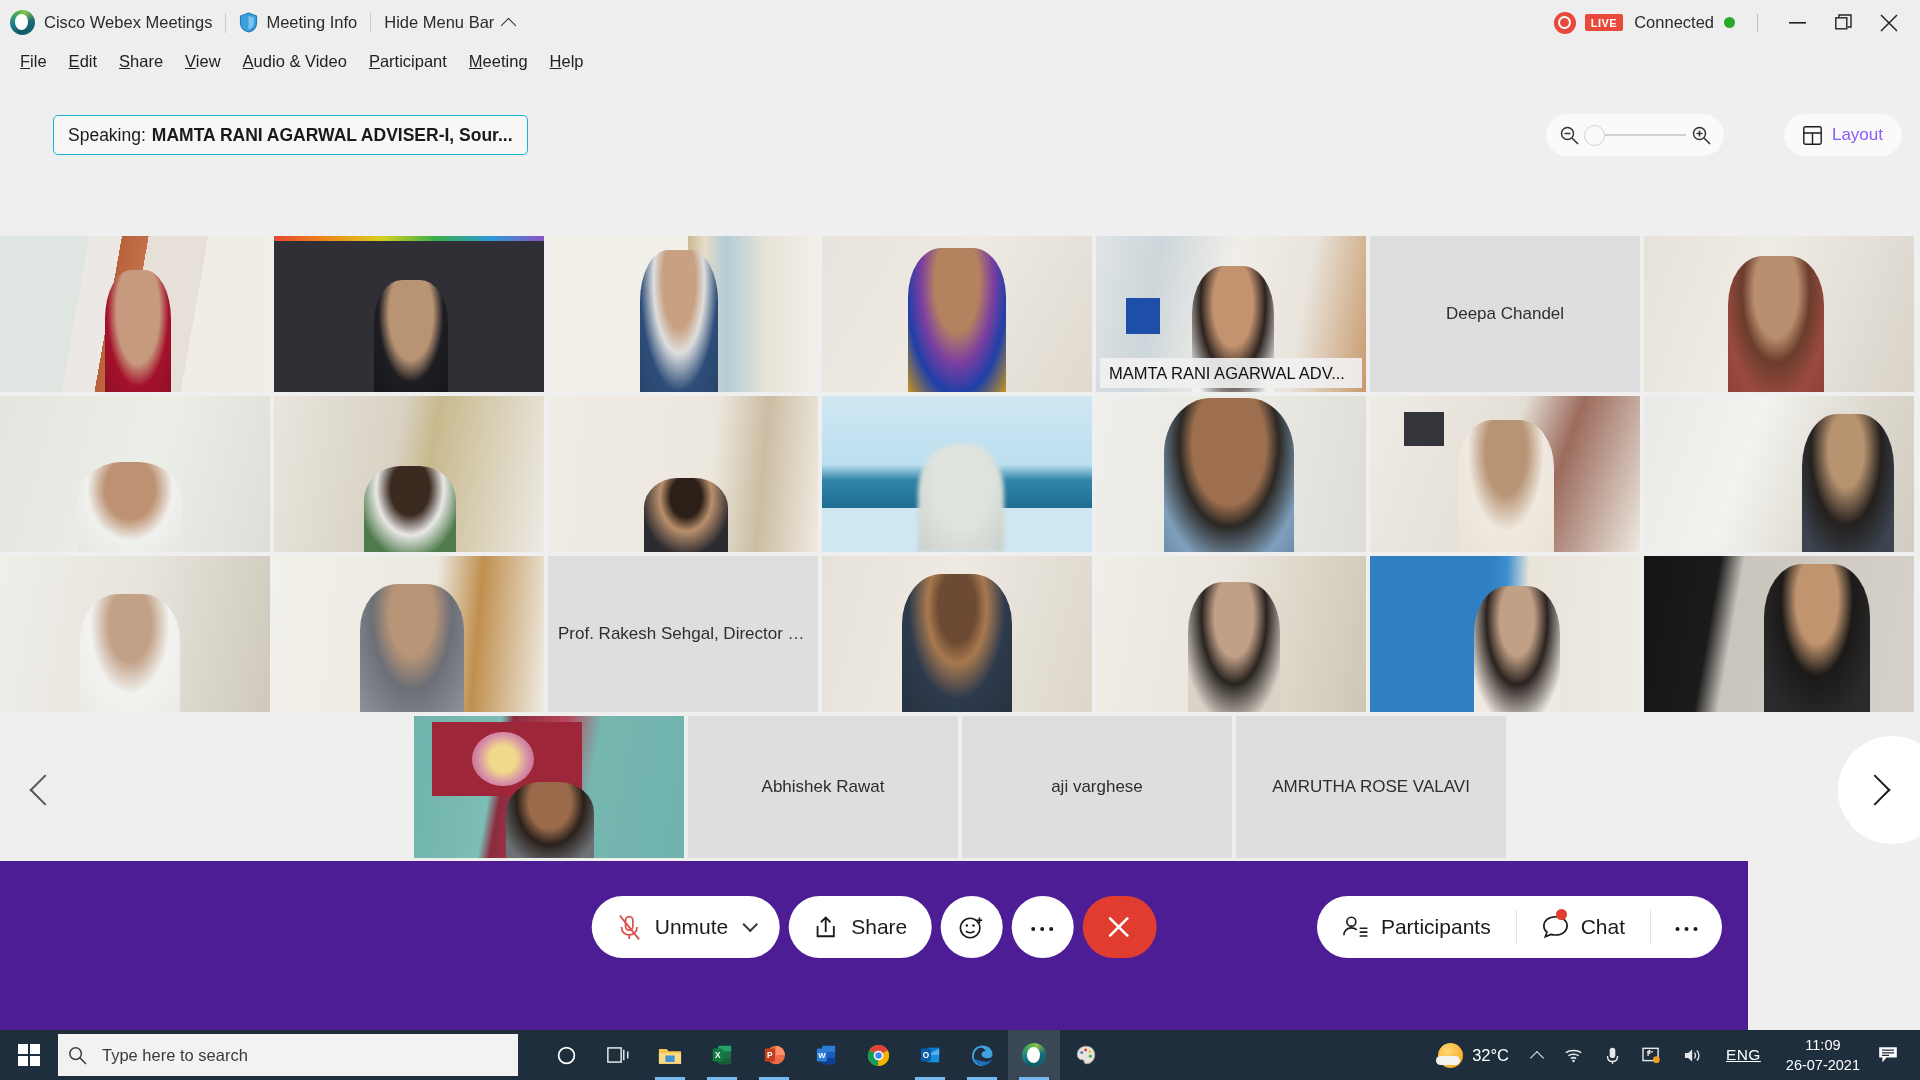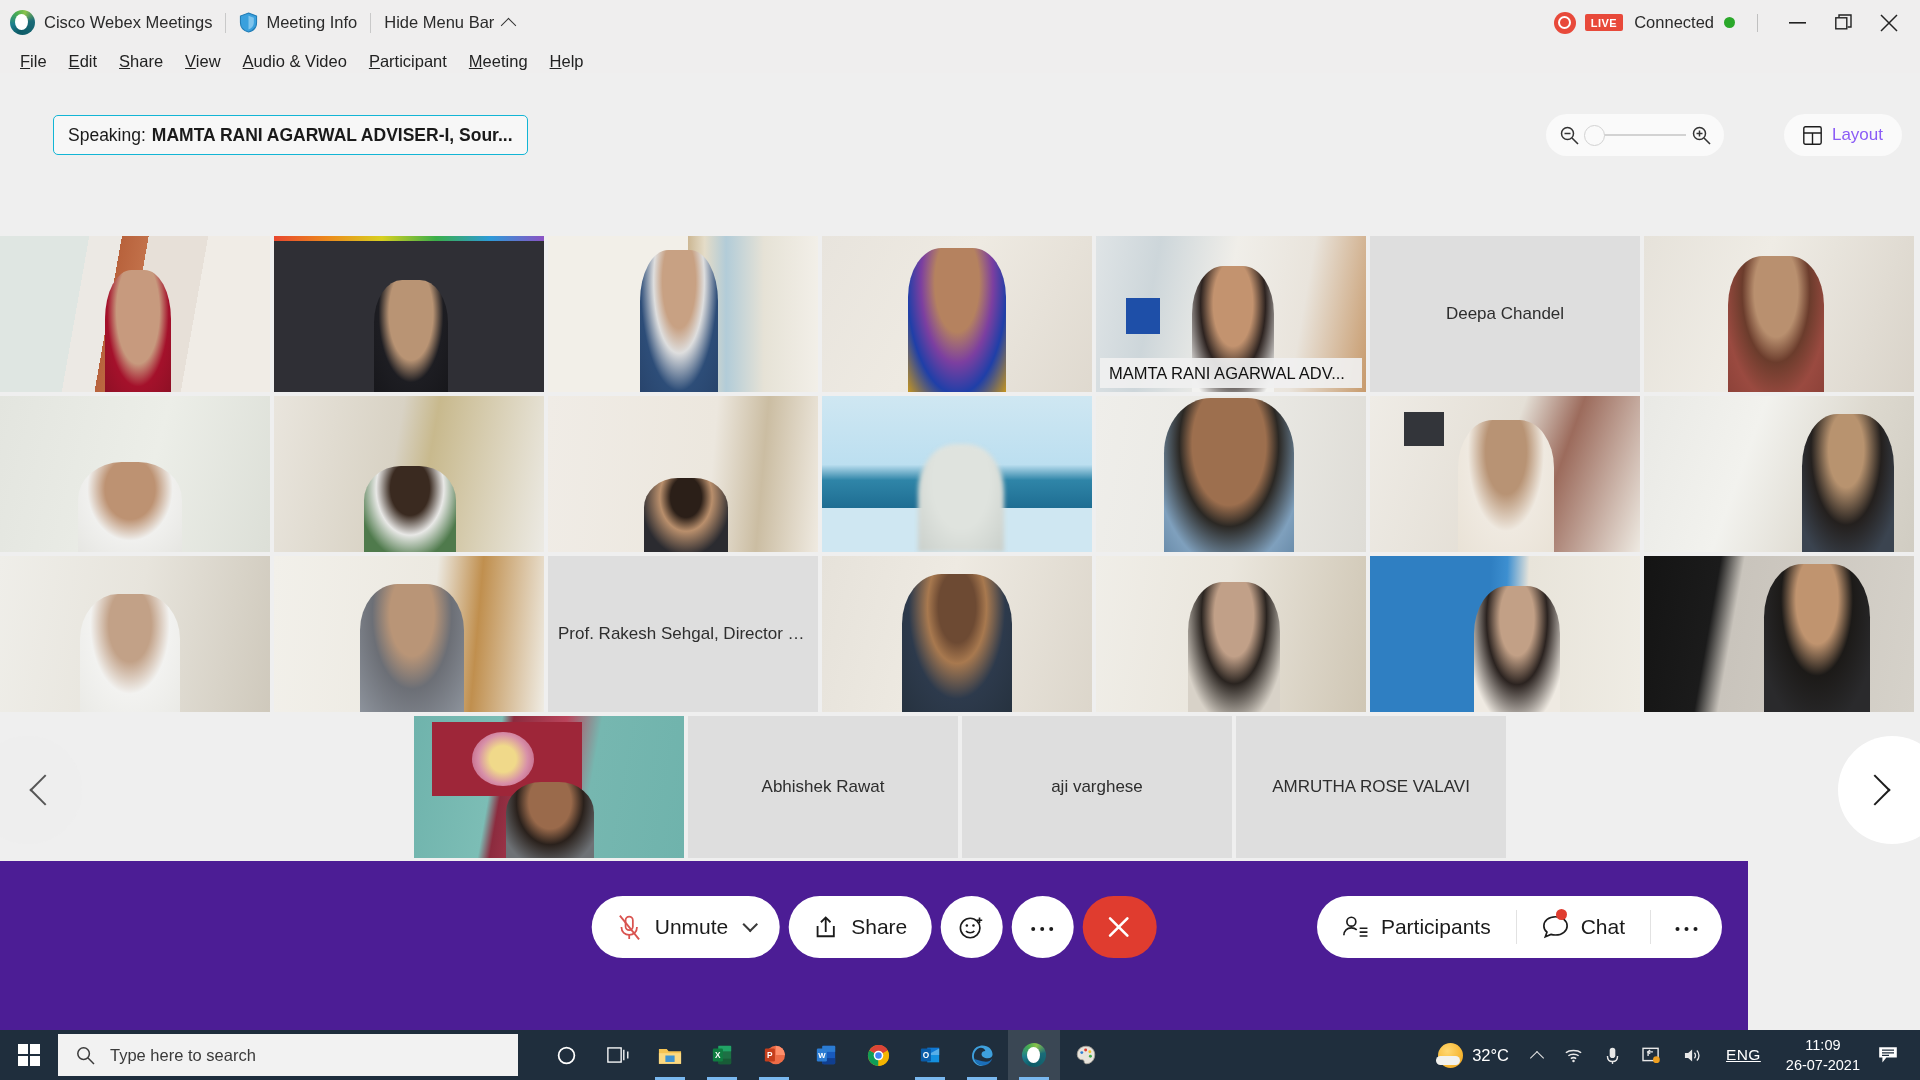--- a/index.html
+++ b/index.html
@@ -203,21 +203,21 @@
     width: 58px; height: 50px; display: flex; align-items: center; justify-content: center;
     flex: none; cursor: pointer;
   }
   .win-logo {
     width: 22px; height: 22px;
     display: grid; grid-template-columns: 1fr 1fr; grid-template-rows: 1fr 1fr; gap: 2.2px;
   }
   .win-logo i { background: #ffffff; display: block; }
   #search-box {
     width: 460px; height: 42px; background: #f2f2f2; display: flex; align-items: center;
-    padding-left: 18px; gap: 15px; flex: none; cursor: text;
+    padding-left: 10px; gap: 15px; flex: none; cursor: text;
   }
   #search-box .sicon { width: 19px; height: 19px; flex: none; }
   #search-box .sph { font-size: 16.5px; color: #3a3a3a; }
   #tb-apps { display: flex; align-items: center; margin-left: 22px; gap: 0; }
   .tapp {
     width: 52px; height: 50px; display: flex; align-items: center; justify-content: center;
     position: relative; cursor: pointer; flex: none;
   }
   .tapp.active { background: rgba(255,255,255,0.12); }
   .tapp .uline {

